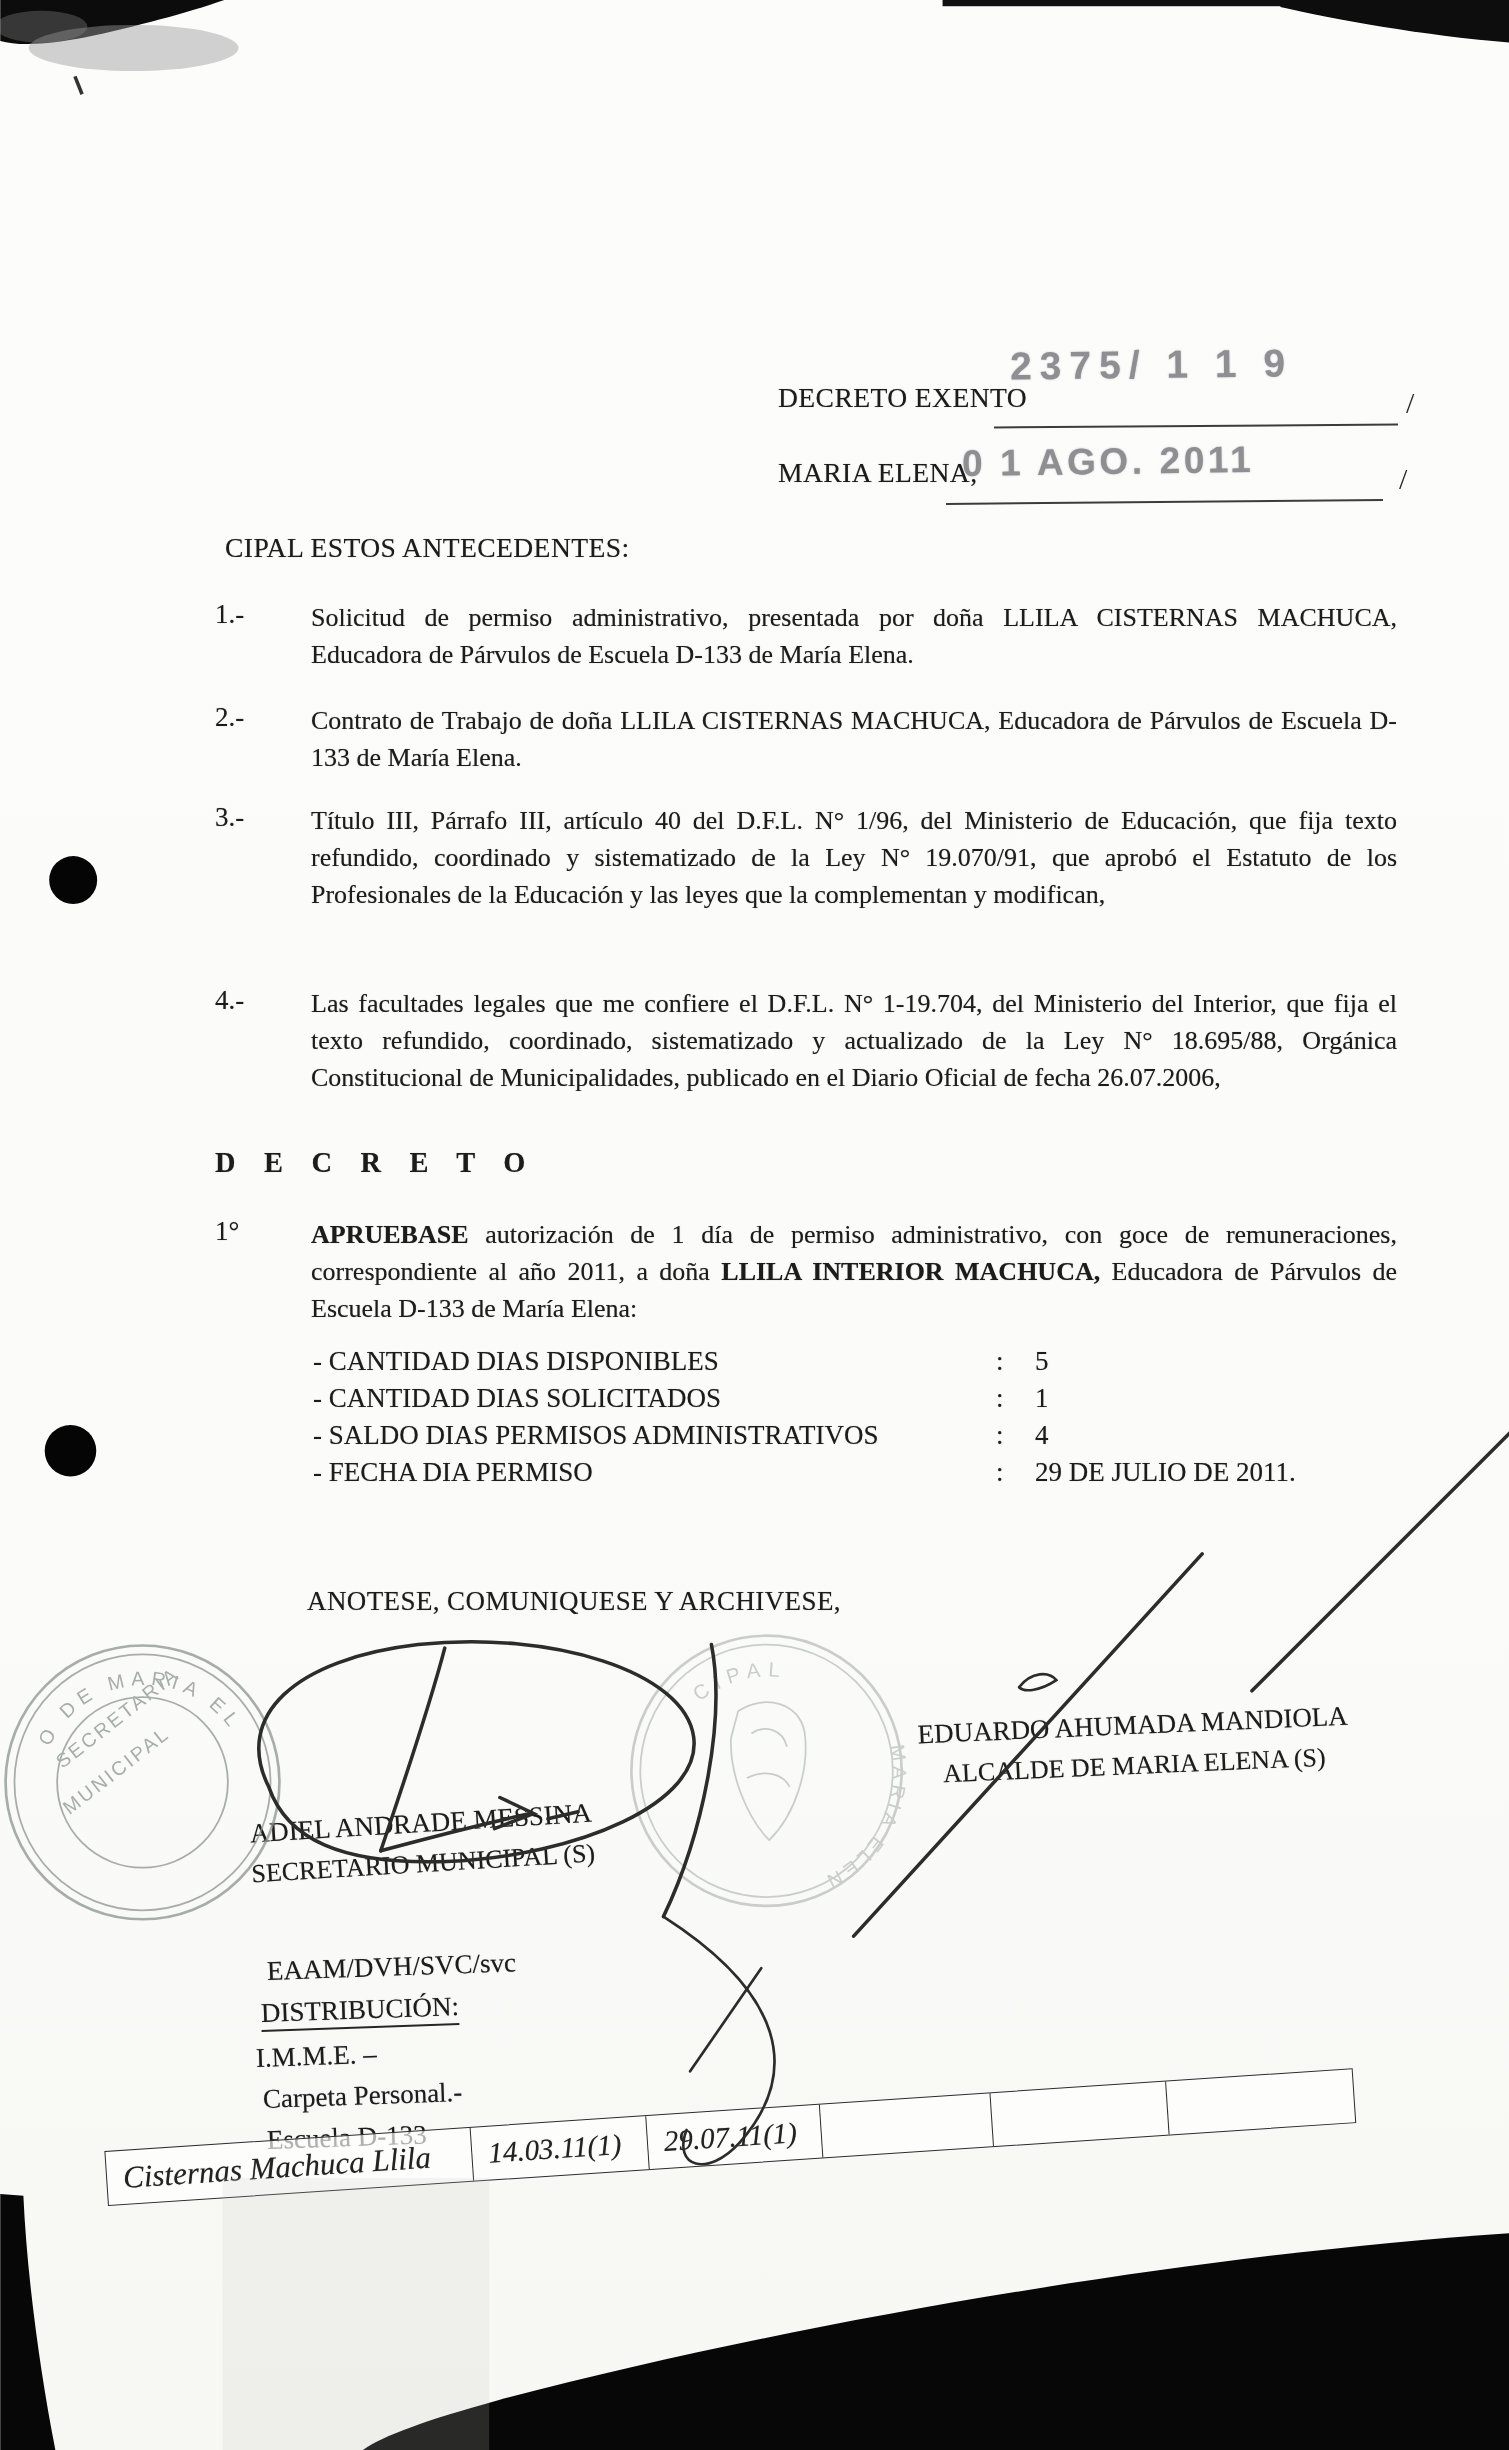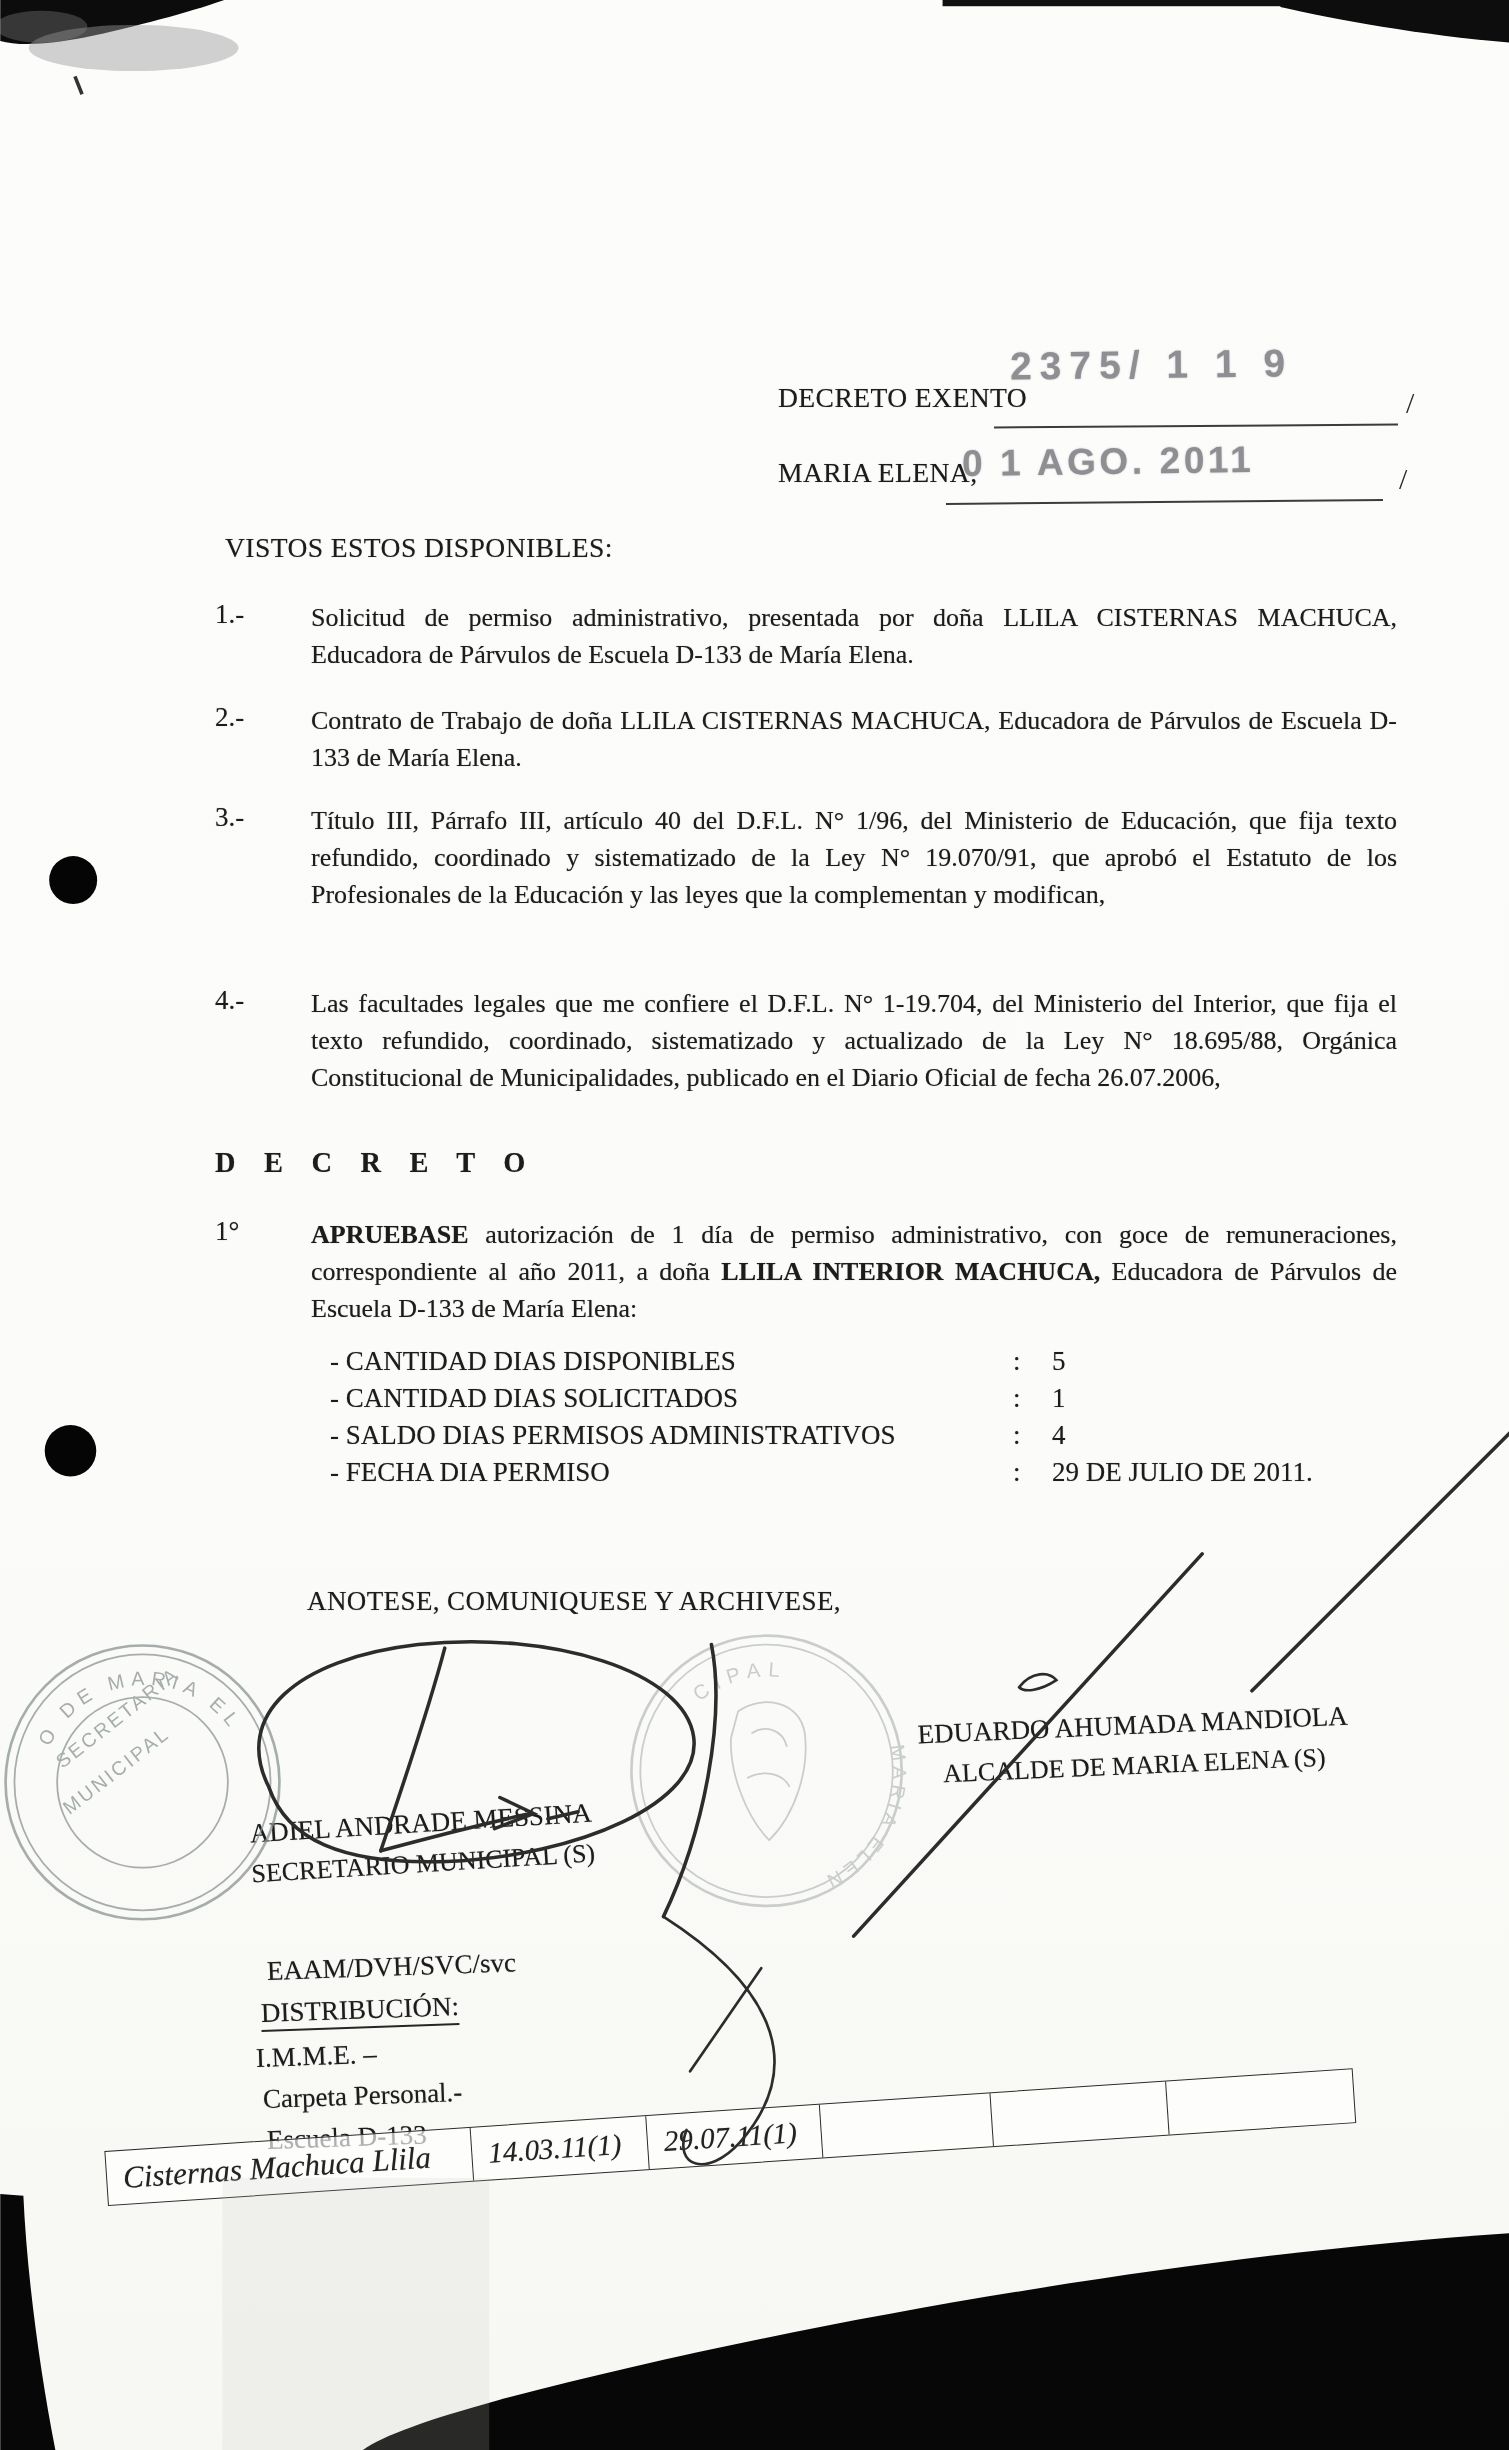--- a/index.html
+++ b/index.html
@@ -20,21 +20,21 @@
   .slash{font-size:30px;color:#2a2a2a;}
   
   .vistos{left:225px;top:532px;font-size:27.6px;letter-spacing:0.4px;}
   .item{display:flex;}
   .item .num{width:96px;flex:none;font-size:27px;}
   .item .txt{width:1086px;text-align:justify;font-size:26px;line-height:37px;}
   .decreto-h{left:215px;top:1147px;font-size:28.4px;font-weight:bold;letter-spacing:10.7px;}
   
   .days{left:313px;top:1346px;font-size:27px;}
   .drow{display:flex;height:37px;align-items:baseline;}
-  .dl{width:683px;flex:none;margin-left:17px;}
+  .dl{width:683px;flex:none;}
   .dc{width:39px;flex:none;}
   .closing{left:307px;top:1558px;font-size:27px;letter-spacing:0.4px;margin-top:28px;}
   
   .sig{text-align:center;}
   .sig .n1{font-size:27px;line-height:41px;}
   .sig .n2{font-size:26px;line-height:39px;}
   .sig-right{left:880px;top:1705px;width:507px;transform:rotate(-2.5deg);}
   .sig-left{left:200px;top:1803px;width:444px;transform:rotate(-3.5deg);}
   
   .fline{font-size:27px;transform:rotate(-2deg);transform-origin:left center;}
@@ -64,21 +64,21 @@
   <div class="abs lbl scan-text" style="left:778px;top:382px;">DECRETO EXENTO</div>
   <div class="abs stamp" style="left:1010px;top:343px;font-size:39px;letter-spacing:8px;transform:rotate(-0.6deg);">2375/ 1 1 9</div>
   <div class="abs hr" style="left:994px;top:425px;width:404px;transform:rotate(-0.4deg);"></div>
   <div class="abs slash" style="left:1406px;top:386px;">/</div>
 
   <div class="abs lbl scan-text" style="left:778px;top:457px;text-align:center;">MARIA ELENA,</div>
   <div class="abs stamp" style="left:962px;top:441px;font-size:37px;letter-spacing:3.6px;transform:rotate(-0.8deg);">0 1 AGO. 2011</div>
   <div class="abs hr" style="left:946px;top:501px;width:437px;transform:rotate(-0.5deg);"></div>
   <div class="abs slash" style="left:1399px;top:462px;">/</div>
 
-  <div class="abs vistos scan-text">VISTOS ESTOS DISPONIBLES:</div>
+  <div class="abs vistos scan-text">CIPAL ESTOS ANTECEDENTES:</div>
 
   <div class="abs item" style="left:215px;top:599px;">
     <div class="num scan-text">1.-</div>
     <div class="txt scan-text">Solicitud de permiso administrativo,  presentada por doña LLILA CISTERNAS MACHUCA, Educadora de Párvulos de Escuela D-133  de María Elena.</div>
   </div>
   <div class="abs item" style="left:215px;top:702px;">
     <div class="num scan-text">2.-</div>
     <div class="txt scan-text">Contrato de Trabajo de doña LLILA CISTERNAS MACHUCA, Educadora de Párvulos de Escuela D-133 de María Elena.</div>
   </div>
   <div class="abs item" style="left:215px;top:802px;">

